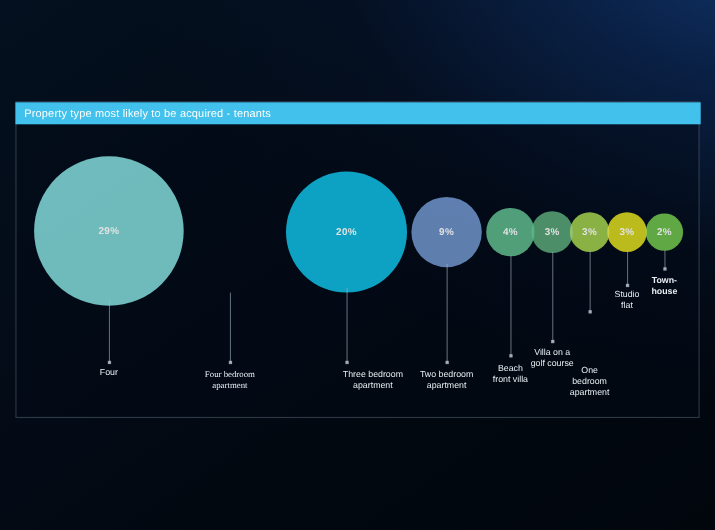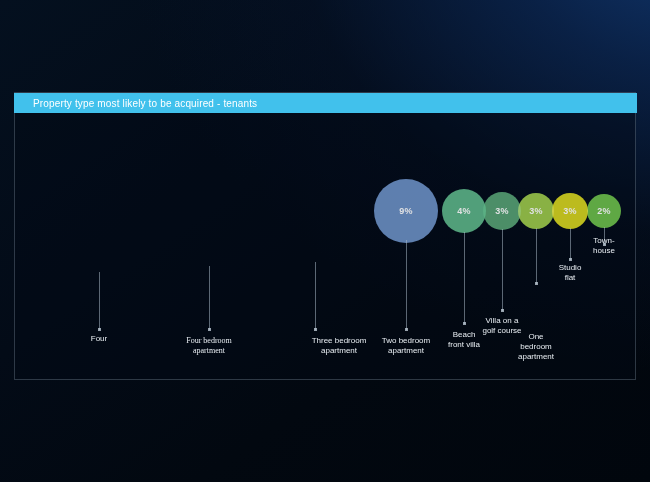--- a/index.html
+++ b/index.html
@@ -44,21 +44,21 @@
     height: 20px;
     background: #41c1ec;
     display: flex;
     align-items: center;
     box-sizing: border-box;
   }
   #titlebar .title-text {
     color: #ffffff;
     font-size: 10px;
     letter-spacing: 0.15px;
-    padding-left: 19px;
+    padding-left: 8px;
     white-space: nowrap;
   }
 
   
   #bubble-layer {
     position: absolute;
     left: 0;
     top: 0;
     width: 650px;
     height: 482px;
@@ -110,20 +110,26 @@
 
 <div id="stage">
 
   <div id="panel"></div>
 
   <div id="titlebar">
     <span class="title-text">Property type most likely to be acquired - tenants</span>
   </div>
 
   <div id="bubble-layer">
+      <div class="bubble" style="left: 31px; top: 142px; width: 136px; height: 136px; background: rgb(126, 212, 212); opacity: 0.88;">
+        <span class="pct">29%</span>
+      </div>
+      <div class="bubble" style="left: 260px; top: 156px; width: 110px; height: 110px; background: rgb(14, 184, 220); opacity: 0.88;">
+        <span class="pct">20%</span>
+      </div>
       <div class="bubble" style="left: 374px; top: 179px; width: 64px; height: 64px; background: rgb(107, 143, 196); opacity: 0.88;">
         <span class="pct">9%</span>
       </div>
       <div class="bubble" style="left: 442px; top: 189px; width: 44px; height: 44px; background: rgb(92, 180, 135); opacity: 0.88;">
         <span class="pct">4%</span>
       </div>
       <div class="bubble" style="left: 483px; top: 192px; width: 38px; height: 38px; background: rgb(86, 161, 115); opacity: 0.88;">
         <span class="pct">3%</span>
       </div>
       <div class="bubble" style="left: 518px; top: 193px; width: 36px; height: 36px; background: rgb(156, 201, 74); opacity: 0.88;">
@@ -155,17 +161,17 @@
       <div class="cat-label" style="left: 502px; top: 316px;">Villa on a
 golf course</div>
       <div class="leader" style="left: 536px; top: 228px; height: 56px;"></div>
       <div class="cat-label" style="left: 536px; top: 288px; margin-top: 44px;">One
 bedroom
 apartment</div>
       <div class="leader" style="left: 570px; top: 228px; height: 32px;"></div>
       <div class="cat-label" style="left: 570px; top: 263px;">Studio
 flat</div>
       <div class="leader" style="left: 604px; top: 227px; height: 18px;"></div>
-      <div class="cat-label" style="left: 604px; top: 236px;">Town-
+      <div class="cat-label" style="left: 604px; top: 250px; font-weight: bold;">Town-
 house</div>
     </div>
 
 </div>
 
 </body></html>

